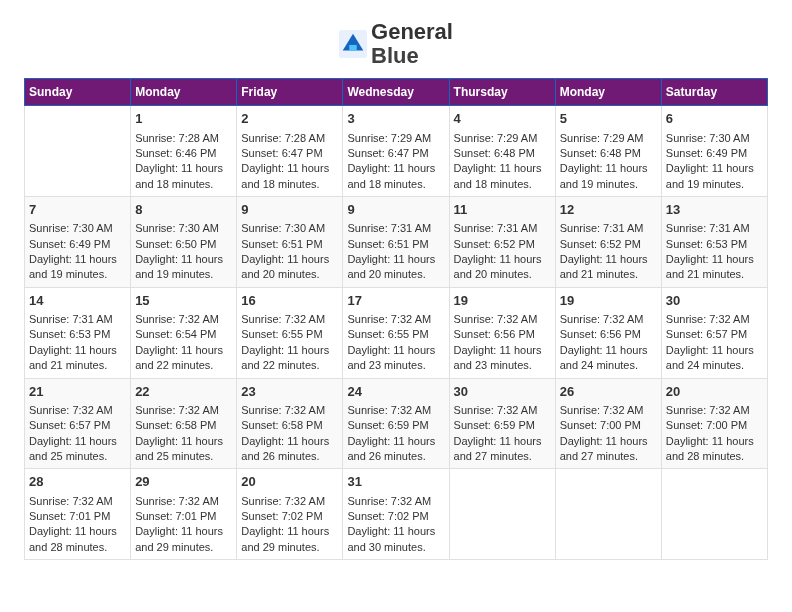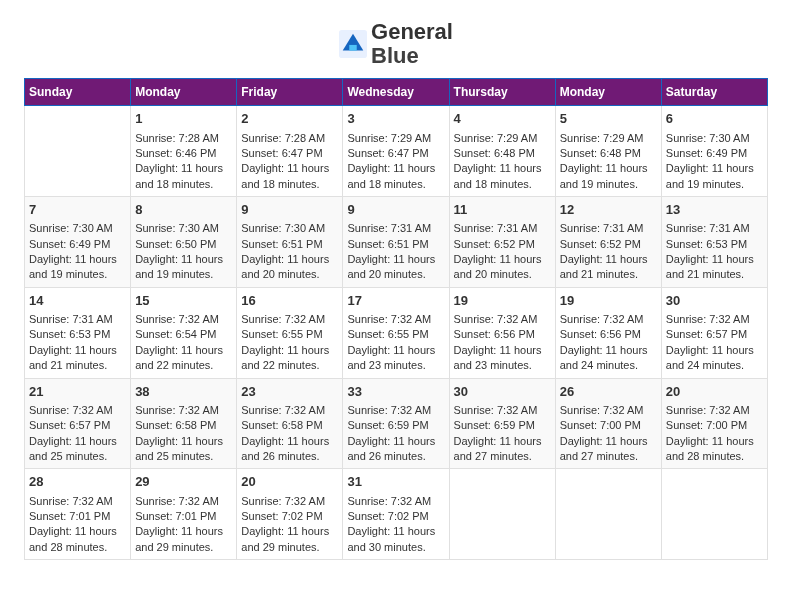--- a/index.html
+++ b/index.html
@@ -143,29 +143,29 @@
           <td><span class="day-num">30</span><span class="day-info" style="white-space: pre-line;">Sunrise: 7:32 AM
 Sunset: 6:57 PM
 Daylight: 11 hours
 and 24 minutes.</span></td>
         </tr>
         <tr>
           <td><span class="day-num">21</span><span class="day-info" style="white-space: pre-line;">Sunrise: 7:32 AM
 Sunset: 6:57 PM
 Daylight: 11 hours
 and 25 minutes.</span></td>
-          <td><span class="day-num">38</span><span class="day-info" style="white-space: pre-line;">Sunrise: 7:32 AM
+          <td><span class="day-num">22</span><span class="day-info" style="white-space: pre-line;">Sunrise: 7:32 AM
 Sunset: 6:58 PM
 Daylight: 11 hours
 and 25 minutes.</span></td>
           <td><span class="day-num">23</span><span class="day-info" style="white-space: pre-line;">Sunrise: 7:32 AM
 Sunset: 6:58 PM
 Daylight: 11 hours
 and 26 minutes.</span></td>
-          <td><span class="day-num">33</span><span class="day-info" style="white-space: pre-line;">Sunrise: 7:32 AM
+          <td><span class="day-num">24</span><span class="day-info" style="white-space: pre-line;">Sunrise: 7:32 AM
 Sunset: 6:59 PM
 Daylight: 11 hours
 and 26 minutes.</span></td>
           <td><span class="day-num">30</span><span class="day-info" style="white-space: pre-line;">Sunrise: 7:32 AM
 Sunset: 6:59 PM
 Daylight: 11 hours
 and 27 minutes.</span></td>
           <td><span class="day-num">26</span><span class="day-info" style="white-space: pre-line;">Sunrise: 7:32 AM
 Sunset: 7:00 PM
 Daylight: 11 hours

